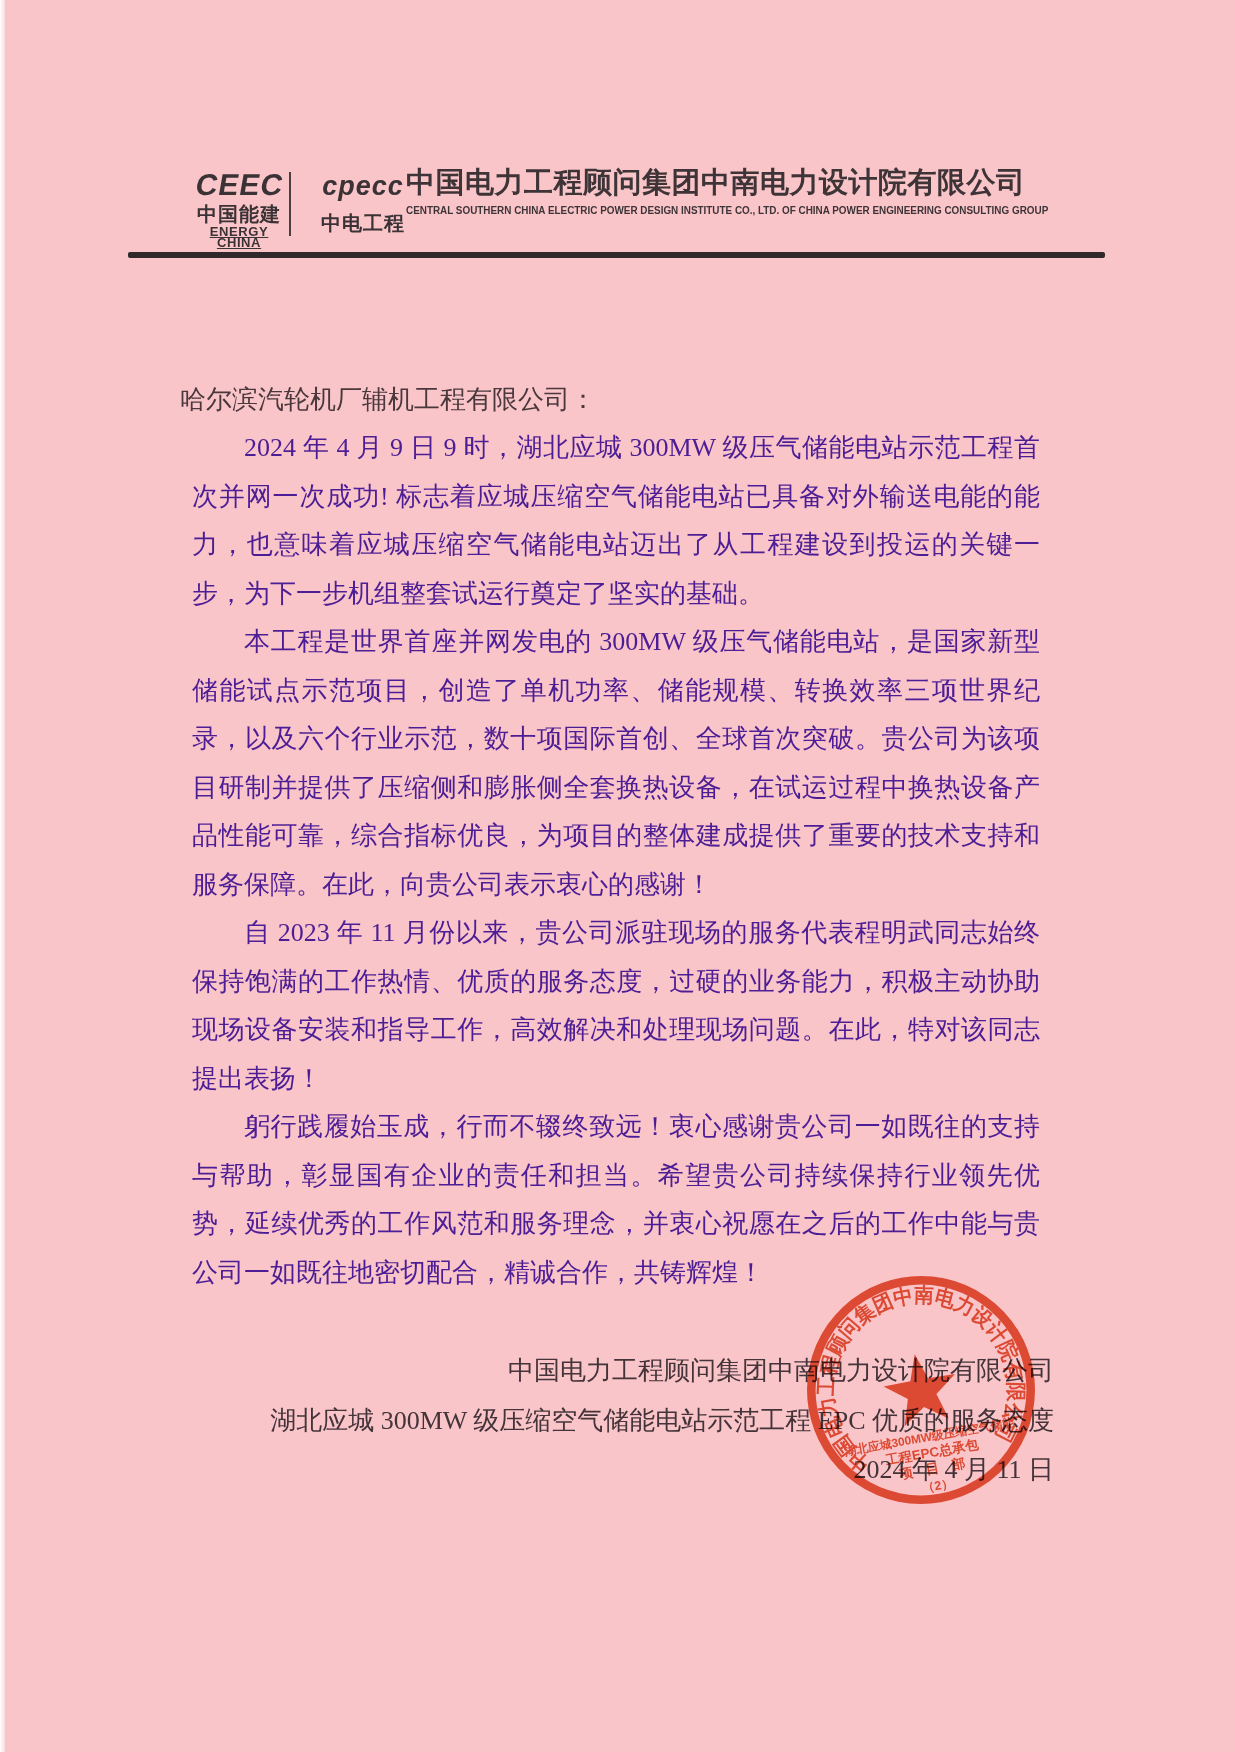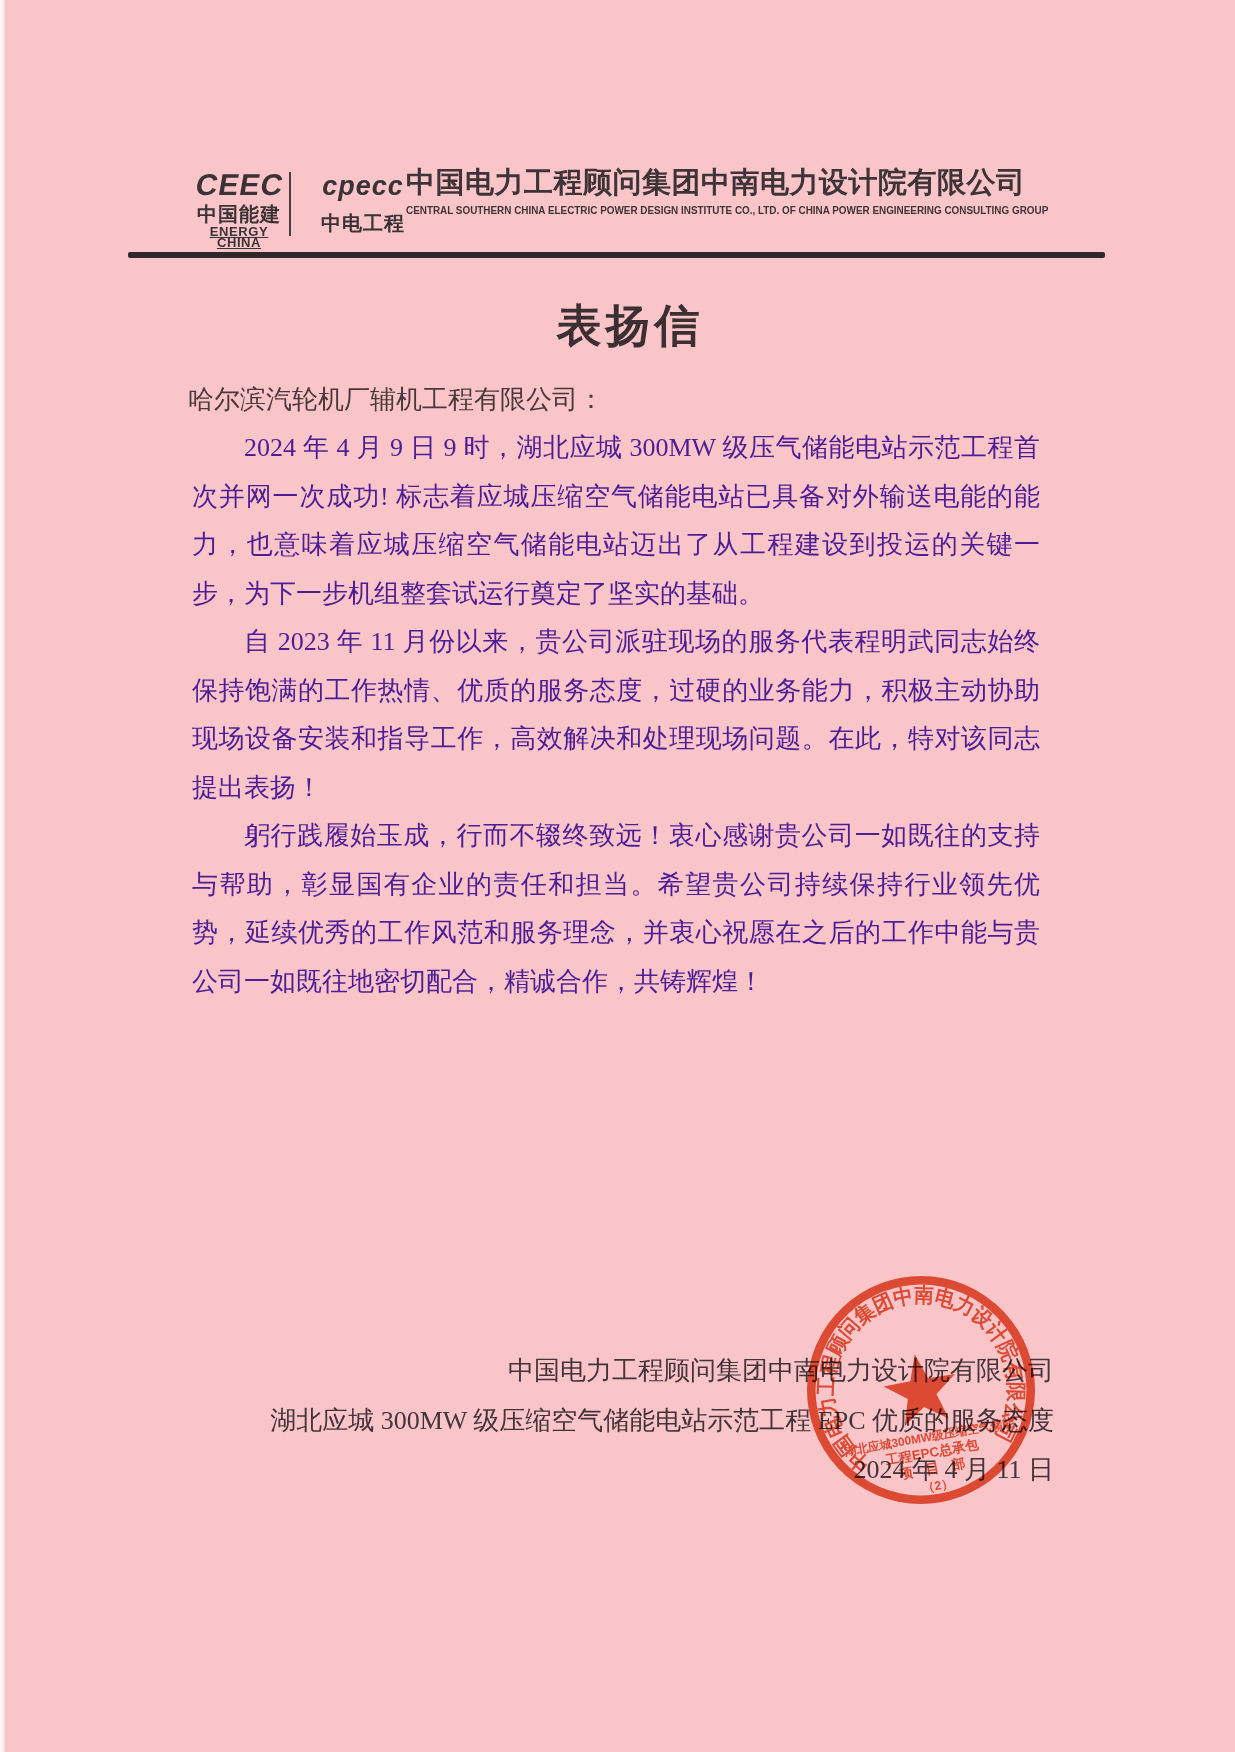--- a/index.html
+++ b/index.html
@@ -25,21 +25,21 @@
   .company{position:absolute;left:406px;top:164px;width:660px;
        font-family:"Liberation Sans","DejaVu Sans",sans-serif;color:#3e3437;}
   .company-cn{font-weight:bold;font-size:29px;line-height:36px;letter-spacing:.5px;white-space:nowrap;}
   .company-en{font-weight:bold;font-size:11px;line-height:14px;margin-top:3px;white-space:nowrap;
        transform:scaleX(.9);transform-origin:left center;}
   .rule{position:absolute;left:128px;top:252px;width:977px;height:6px;background:#30282b;border-radius:2px;}
 
   
   .title{position:absolute;left:206px;top:296px;width:848px;text-align:center;
        font-size:45px;font-weight:bold;letter-spacing:4px;color:#3c2f33;}
-  .salutation{position:absolute;left:188px;top:383px;width:848px;
+  .salutation{position:absolute;left:180px;top:383px;width:848px;
        font-size:26px;line-height:34px;color:#4a383c;}
   .body-text{position:absolute;left:192px;top:424px;width:848px;
        font-size:26px;line-height:48.5px;color:#4c1d95;}
   .body-text p{margin:0;text-indent:52px;text-align:justify;}
 
   
   .signature{position:absolute;left:192px;top:1346px;width:862px;text-align:right;
        font-size:26px;line-height:49.5px;color:#44343a;}
 
   
@@ -61,25 +61,25 @@
       <div class="cpecc-word">cpecc</div>
       <div class="cpecc-cn">中电工程</div>
     </div>
     <div class="company">
       <div class="company-cn">中国电力工程顾问集团中南电力设计院有限公司</div>
       <div class="company-en">CENTRAL SOUTHERN CHINA ELECTRIC POWER DESIGN INSTITUTE CO., LTD. OF CHINA POWER ENGINEERING CONSULTING GROUP</div>
     </div>
     <div class="rule"></div>
   </div>
 
-  <div class="title">表扬信</div>
   <div class="salutation">哈尔滨汽轮机厂辅机工程有限公司：</div>
 
   <div class="body-text">
     <p>2024 年 4 月 9 日 9 时，湖北应城 300MW 级压气储能电站示范工程首次并网一次成功! 标志着应城压缩空气储能电站已具备对外输送电能的能力，也意味着应城压缩空气储能电站迈出了从工程建设到投运的关键一步，为下一步机组整套试运行奠定了坚实的基础。</p>
+    <p>本工程是世界首座并网发电的 300MW 级压气储能电站，是国家新型储能试点示范项目，创造了单机功率、储能规模、转换效率三项世界纪录，以及六个行业示范，数十项国际首创、全球首次突破。贵公司为该项目研制并提供了压缩侧和膨胀侧全套换热设备，在试运过程中换热设备产品性能可靠，综合指标优良，为项目的整体建成提供了重要的技术支持和服务保障。在此，向贵公司表示衷心的感谢！</p>
     <p>自 2023 年 11 月份以来，贵公司派驻现场的服务代表程明武同志始终保持饱满的工作热情、优质的服务态度，过硬的业务能力，积极主动协助现场设备安装和指导工作，高效解决和处理现场问题。在此，特对该同志提出表扬！</p>
     <p>躬行践履始玉成，行而不辍终致远！衷心感谢贵公司一如既往的支持与帮助，彰显国有企业的责任和担当。希望贵公司持续保持行业领先优势，延续优秀的工作风范和服务理念，并衷心祝愿在之后的工作中能与贵公司一如既往地密切配合，精诚合作，共铸辉煌！</p>
   </div>
 
   <div class="signature">
     <div>中国电力工程顾问集团中南电力设计院有限公司</div>
     <div>湖北应城 300MW 级压缩空气储能电站示范工程 EPC 优质的服务态度</div>
     <div>2024 年 4 月 11 日</div>
   </div>
 

